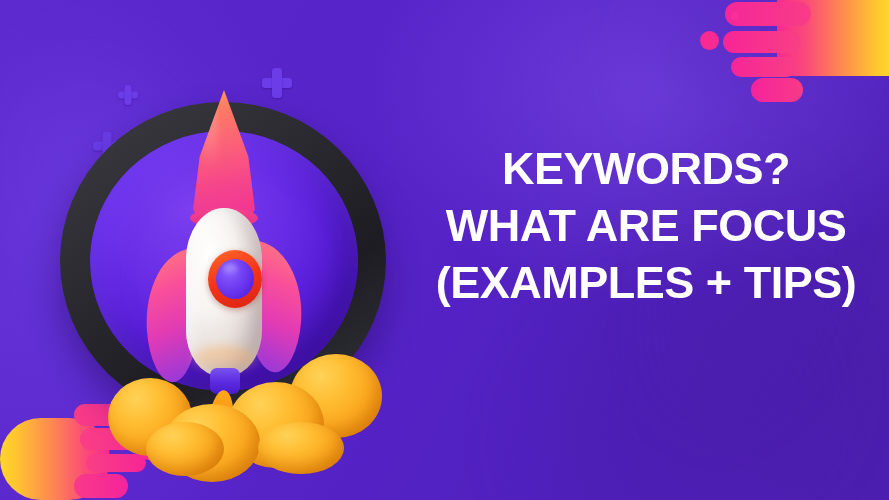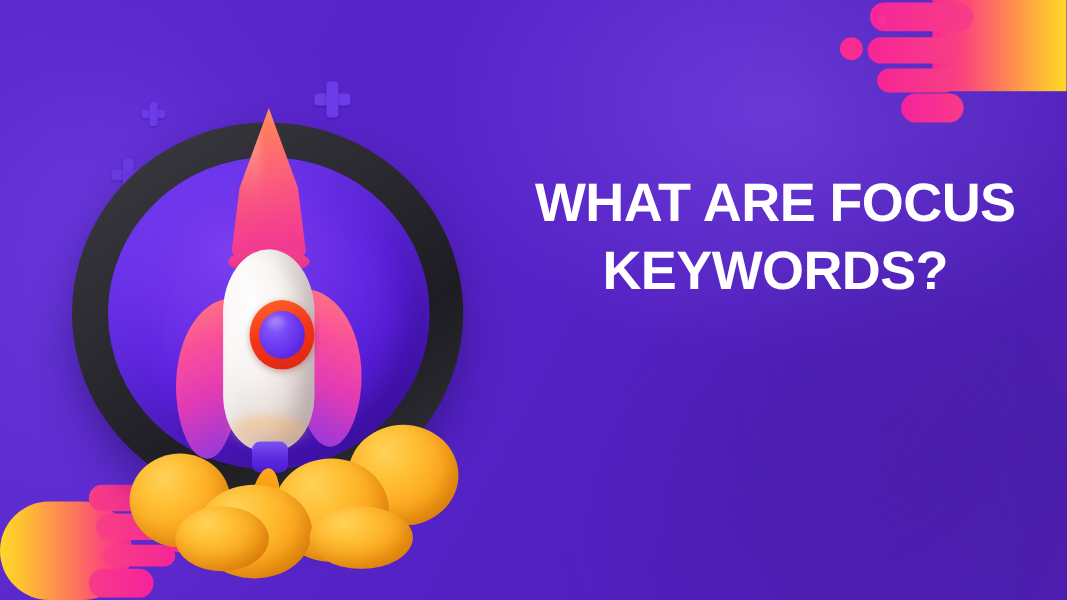--- a/index.html
+++ b/index.html
@@ -327,17 +327,18 @@
       <div class="blob b1"></div>
       <div class="blob b4"></div>
       <div class="blob b3"></div>
       <div class="blob b2"></div>
       <div class="blob b5"></div>
       <div class="blob b6"></div>
     </div>
   </div>
 
   <div class="title-block">
+    <span class="title-line">KEYWORDS?</span>
     <span class="title-line">WHAT ARE FOCUS</span>
-    <span class="title-line">KEYWORDS?</span>
+    <span class="title-line">(EXAMPLES + TIPS)</span>
   </div>
 
 </div>
 
 </body></html>

